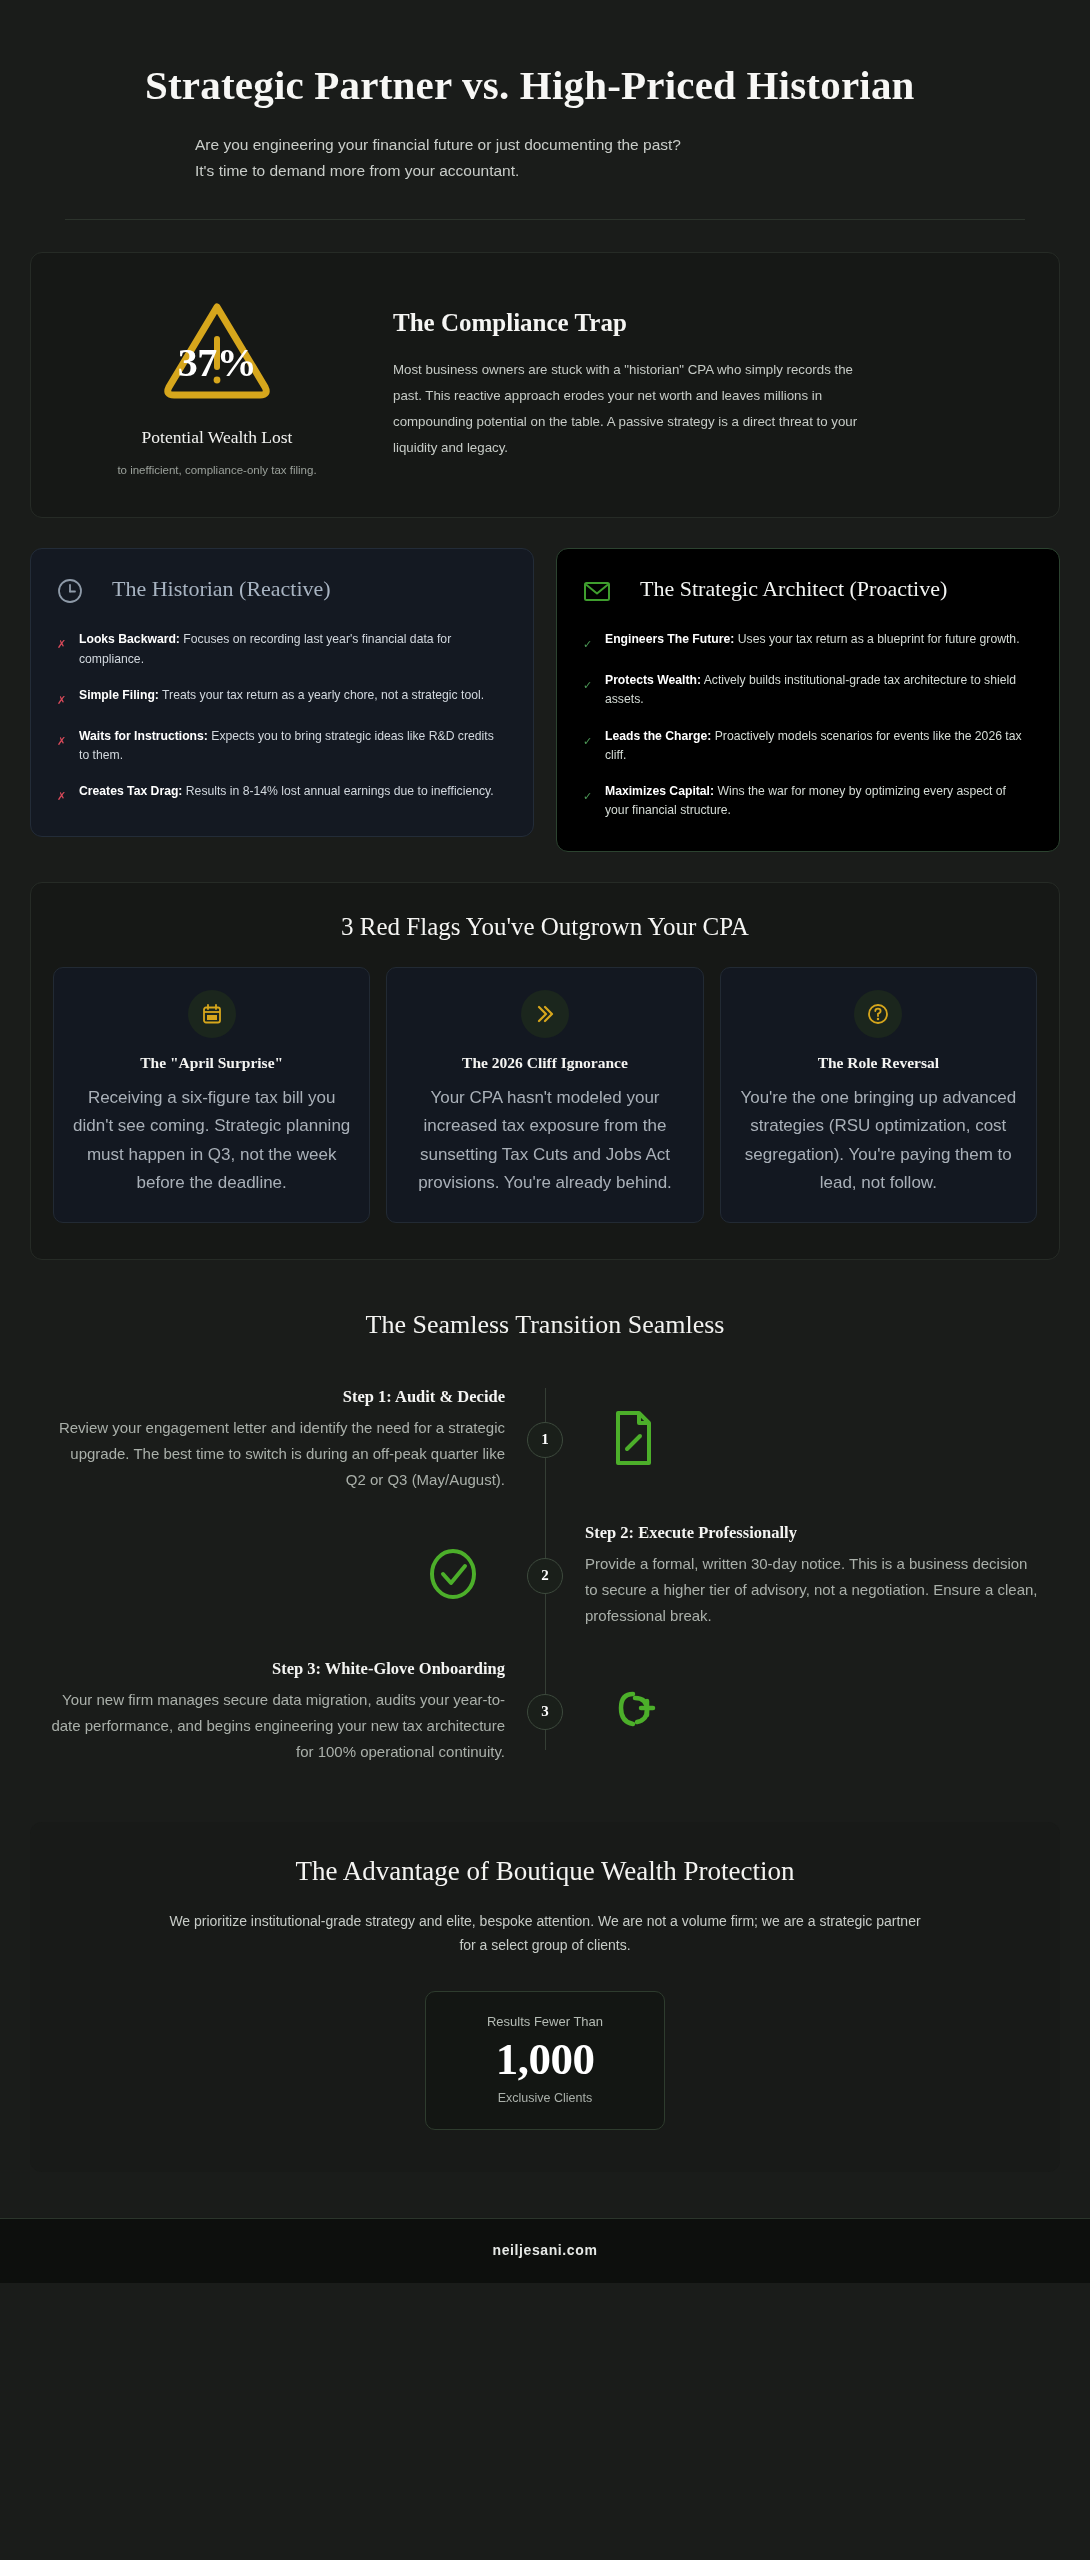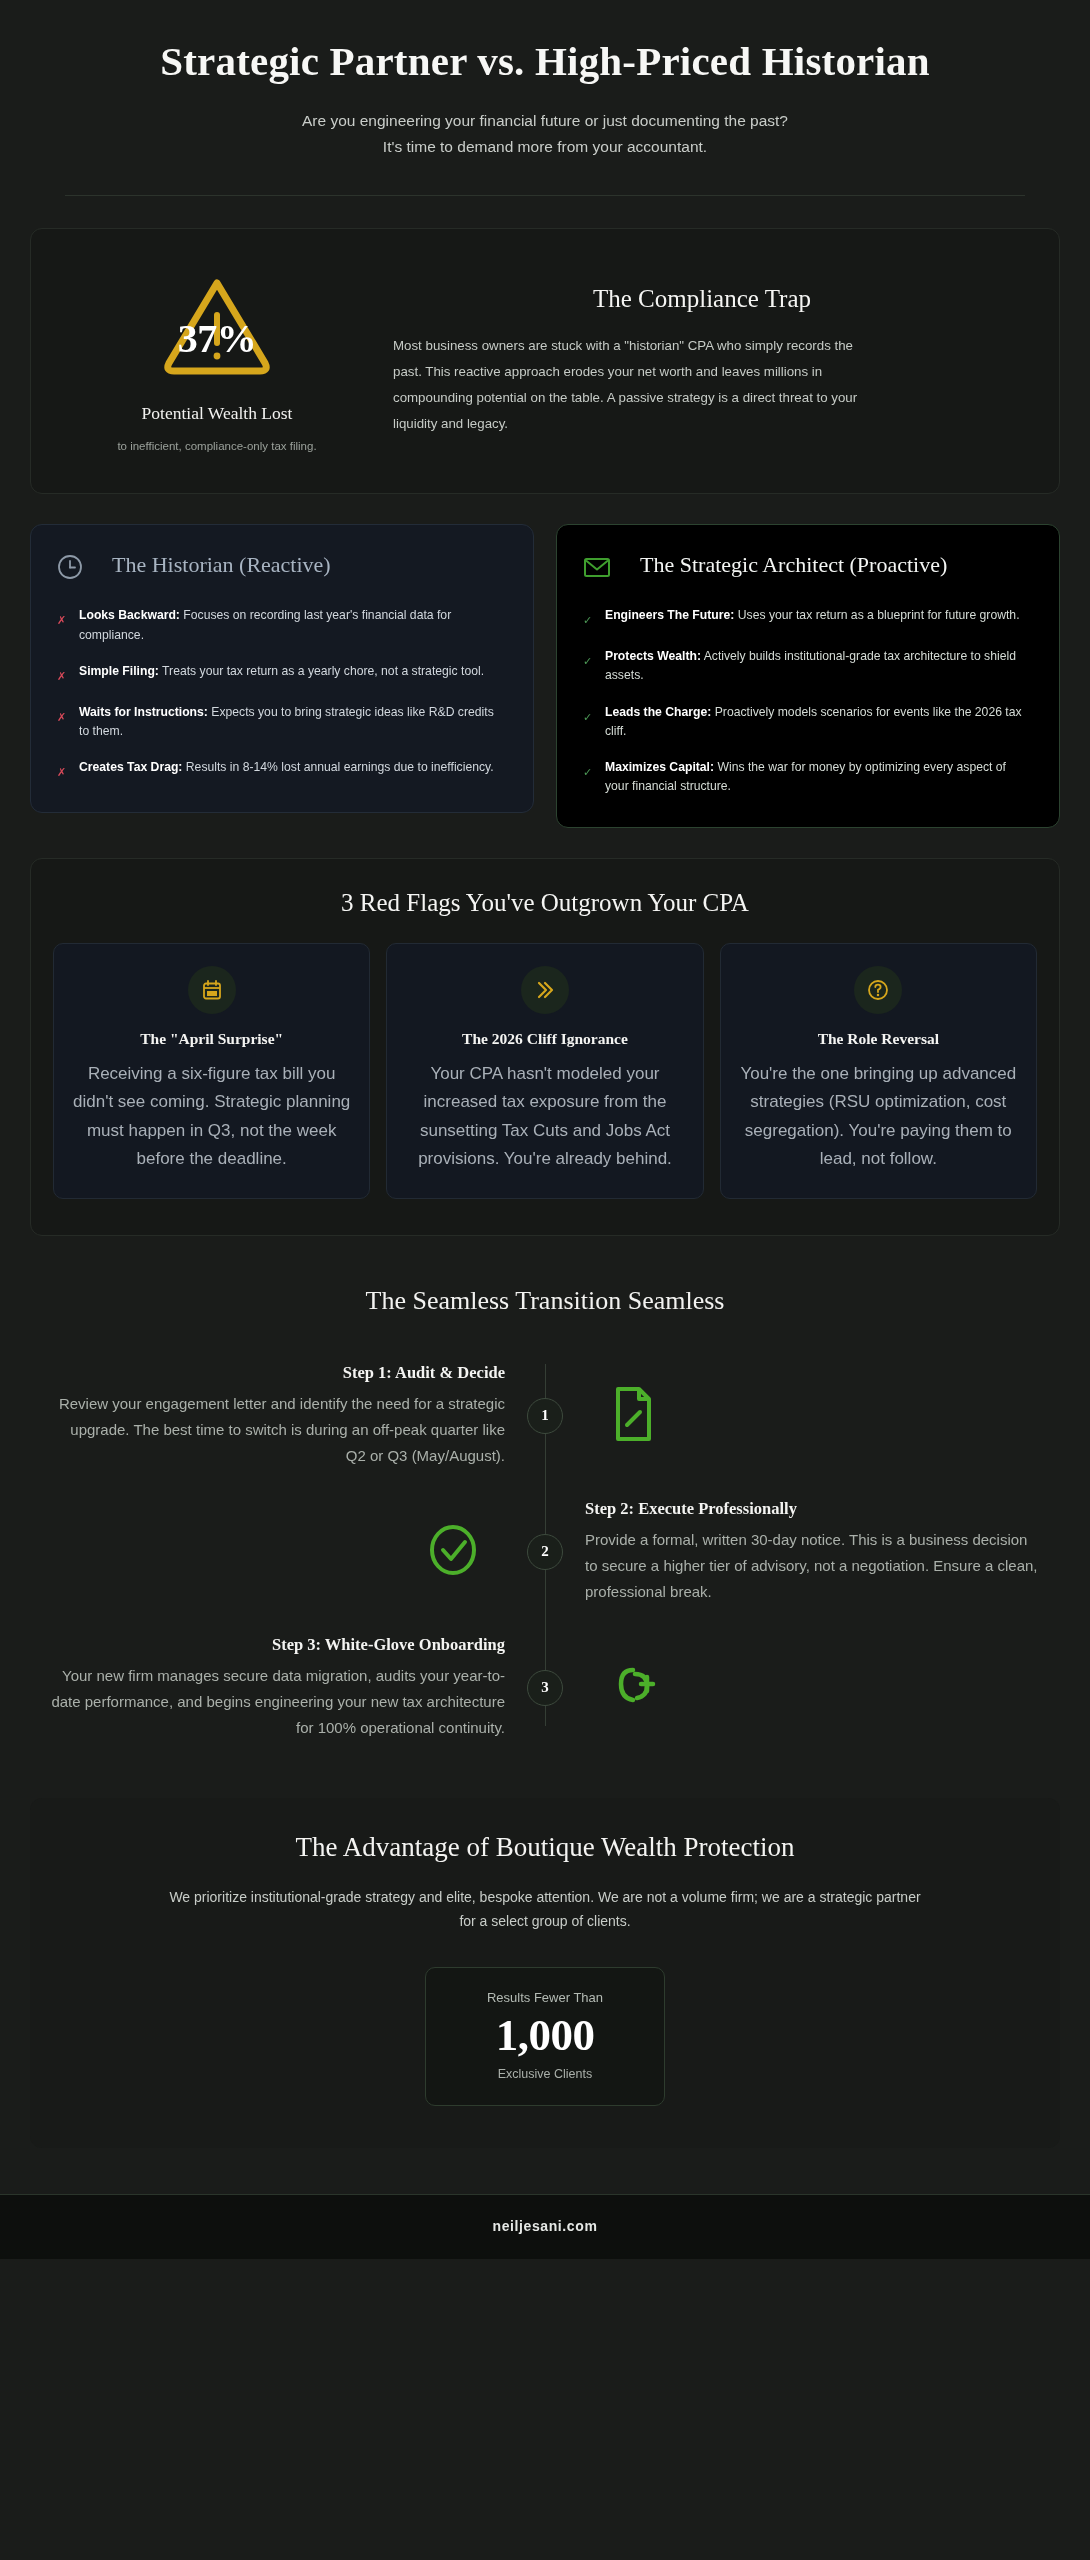--- a/index.html
+++ b/index.html
@@ -18,22 +18,22 @@
   .page {
     width: 1090px;
     min-height: 2560px;
     background: #1a1c1a;
     position: relative;
     overflow: hidden;
   }
 
   
   .hero {
-    padding: 36px 48px 0;
-    text-align: center;
+    padding: 60px 48px 0;
+    text-align: left;
   }
   .hero h1 {
     font-family: "Liberation Serif", serif;
     font-size: 41px;
     line-height: 1.22;
     font-weight: 700;
     color: #f7f7f5;
     letter-spacing: 0.2px;
     max-width: 800px;
     margin: 0 auto;
@@ -97,24 +97,23 @@
   }
   .trap-left .lost-sub {
     font-size: 11.5px;
     color: #9aa09a;
     line-height: 1.5;
   }
   .trap-right { flex: 1; padding-top: 22px; padding-right: 12px; }
   .trap-right h2 {
     font-family: "Liberation Serif", serif;
     font-size: 25px;
-    font-weight: 400;
+    font-weight: 700;
     color: #f5f5f3;
     margin-bottom: 20px;
-    text-align: center;
   }
   .trap-right p {
     font-size: 13.3px;
     line-height: 1.95;
     color: #c6cbc6;
     max-width: 470px;
   }
 
   
   .compare {

